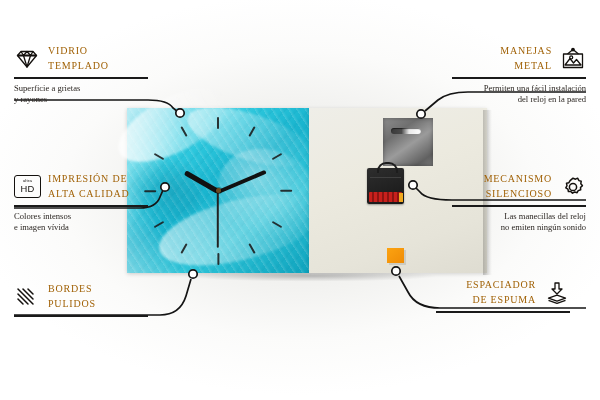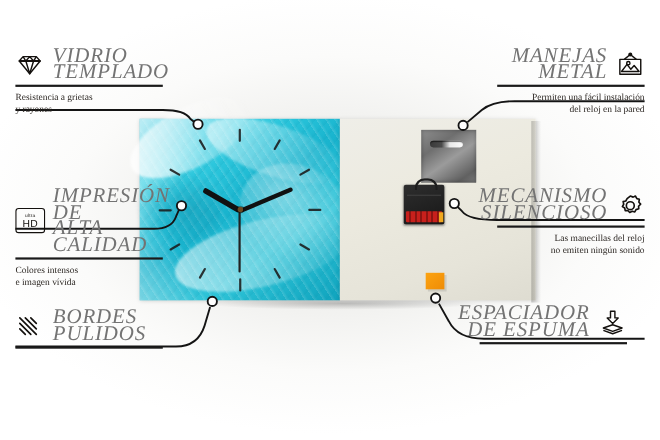--- a/index.html
+++ b/index.html
@@ -98,22 +98,22 @@
   
   .callout{position:absolute;}
   .callout.left{text-align:left;}
   .callout.right{text-align:right;}
 
   .head{display:flex;align-items:center;gap:8px;}
   .callout.right .head{justify-content:flex-end;}
 
   .title{
     font-family:"Liberation Serif", serif;
-    font-size:19px;letter-spacing:.8px;color:#737373;
-    line-height:14.5px;font-weight:400;white-space:pre-line;font-style:italic;
+    font-size:10px;letter-spacing:.8px;color:#a16207;
+    line-height:14.5px;font-weight:400;white-space:pre-line;
   }
   .rule{height:1.6px;background:#1a1a1a;margin-top:4px;}
   .desc{
     font-family:"Liberation Serif", serif;
     font-size:8.6px;line-height:11px;color:#2b2622;margin-top:4px;white-space:pre-line;
   }
   .icon{width:26px;height:24px;flex:0 0 26px;display:block;}
   .icon svg{display:block;width:26px;height:24px;}
 
   
@@ -215,21 +215,21 @@
           <path d="M7 4.5 L9.5 8.5 L13 4.5 L16.5 8.5 L19 4.5"></path>
           <path d="M3.5 8.5 H22.5"></path>
           <path d="M9.5 8.5 L13 20 L16.5 8.5"></path>
         </g>
           </svg>
       </span>
       <span class="title">VIDRIO
 TEMPLADO</span>
     </div>
     <div class="rule"></div>
-    <div class="desc">Resistencia a grietas
+    <div class="desc">Superficie a grietas
 y rayones</div>
   </div>
 
   <div class="callout left" style="left:14px;top:172px;width:134px;">
     <div class="head">
       <span class="icon">
         <span class="hd-badge">
           <span class="hd-ultra">ultra</span>
           <span class="hd-main">HD</span>
         </span>

